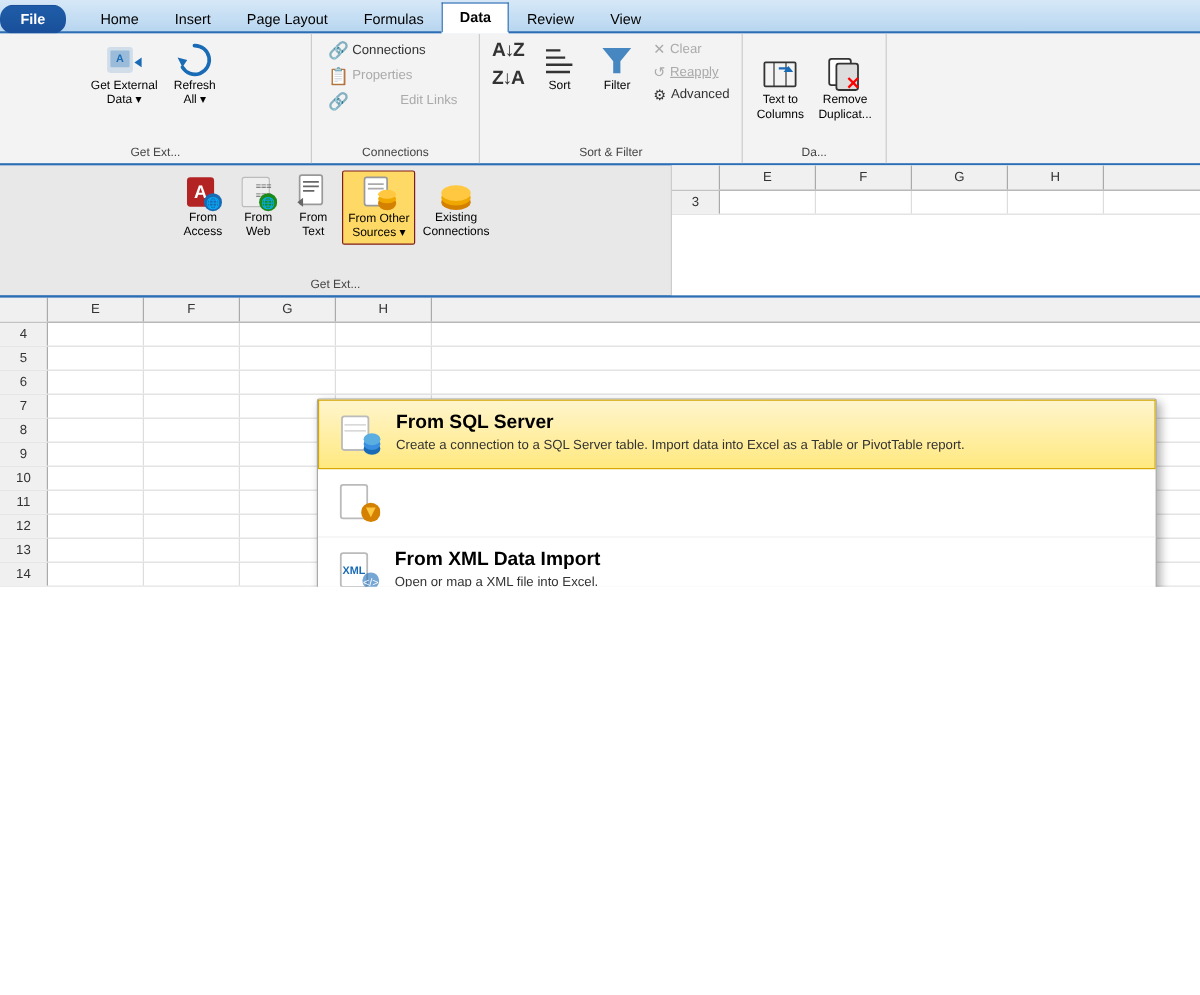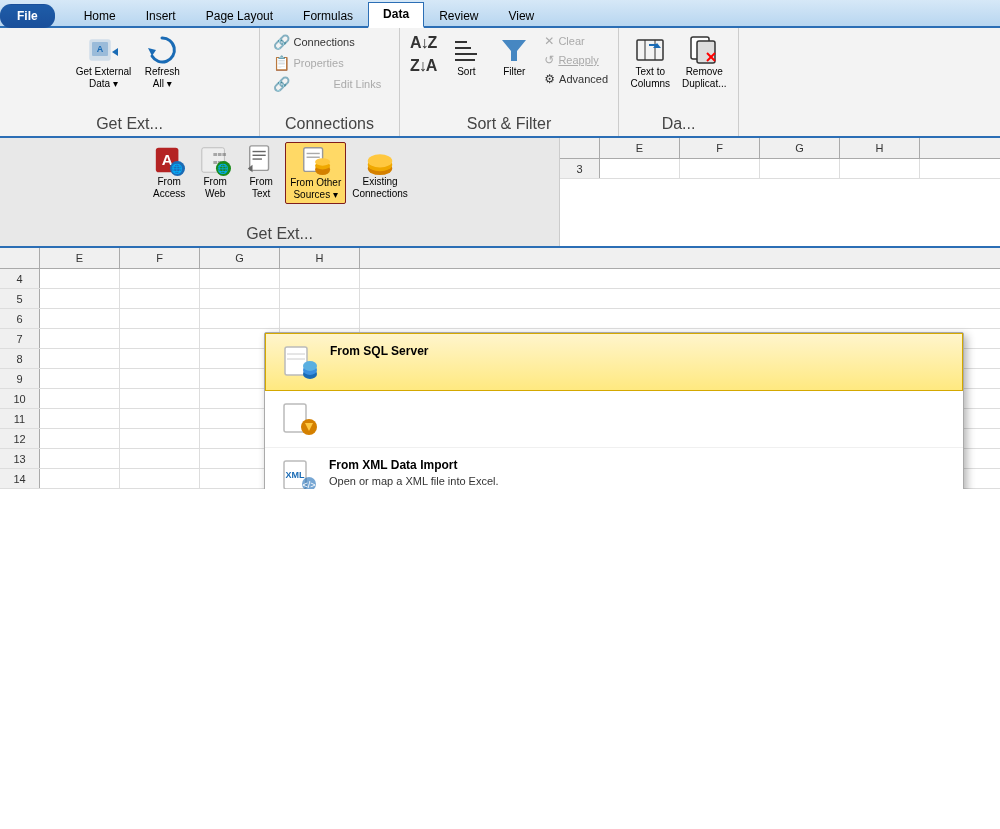--- a/index.html
+++ b/index.html
@@ -54,21 +54,21 @@
       flex-direction: column;
       align-items: center;
       padding: 4px 6px;
       border-right: 1px solid #ccc;
       position: relative;
       min-width: 80px;
     }
     .ribbon-group-label {
       position: absolute;
       bottom: 3px;
-      font-size: 16px;
+      font-size: 10px;
       color: #444;
       width: 100%;
       text-align: center;
     }
     .ribbon-group-content {
       display: flex;
       flex-direction: row;
       align-items: flex-start;
       gap: 2px;
       flex: 1;
@@ -197,21 +197,21 @@
       min-width: 36px;
       height: 36px;
       display: flex;
       align-items: center;
       justify-content: center;
       font-size: 24px;
     }
     .dropdown-text { flex: 1; }
     .dropdown-title {
       font-weight: bold;
-      font-size: 12px;
+      font-size: 16px;
       color: #000;
       margin-bottom: 2px;
     }
     .dropdown-desc {
       font-size: 11px;
       color: #333;
       line-height: 1.4;
     }
 
     
@@ -350,21 +350,21 @@
         <div class="ribbon-small-btn">
           <span style="font-size:12px;">⚙</span>
           <span>Advanced</span>
         </div>
       </div>
     </div>
     <div class="ribbon-group-label">Sort &amp; Filter</div>
   </div>
 
   <div class="ribbon-group" style="min-width:120px;">
-    <div class="ribbon-group-content" style="gap:4px;">
+    <div class="ribbon-group-content" style="gap:4px;align-items:center;">
       <div class="ribbon-btn">
         <div class="icon-area">
           <svg width="30" height="30" viewBox="0 0 30 30">
             <rect x="2" y="5" width="26" height="20" rx="1" fill="none" stroke="#333" stroke-width="1.5"></rect>
             <line x1="10" y1="5" x2="10" y2="25" stroke="#333" stroke-width="1"></line>
             <line x1="20" y1="5" x2="20" y2="25" stroke="#333" stroke-width="1"></line>
             <line x1="14" y1="10" x2="22" y2="10" stroke="#1a6bb5" stroke-width="2" marker-end="url(#arr)"></line>
             <polygon points="22,8 26,13 18,13" fill="#1a6bb5"></polygon>
           </svg>
         </div>
@@ -483,20 +483,21 @@
           <rect x="3" y="3" width="22" height="28" rx="2" fill="#fff" stroke="#bbb" stroke-width="1.5"></rect>
           <line x1="5" y1="10" x2="23" y2="10" stroke="#ccc" stroke-width="1"></line>
           <line x1="5" y1="15" x2="23" y2="15" stroke="#ccc" stroke-width="1"></line>
           <ellipse cx="28" cy="30" rx="7" ry="5" fill="#1a6bb5"></ellipse>
           <ellipse cx="28" cy="26" rx="7" ry="5" fill="#3a8fe0"></ellipse>
           <ellipse cx="28" cy="22" rx="7" ry="5" fill="#5aafe0"></ellipse>
         </svg>
       </div>
       <div class="dropdown-text">
         <div class="dropdown-title">From SQL Server</div>
+        <div class="dropdown-desc">Create a connection to a SQL Server table. Import data into Excel as a Table or PivotTable report.</div>
       </div>
     </div>
 
     <div class="dropdown-item">
       <div class="dropdown-icon">
         <svg width="36" height="36" viewBox="0 0 36 36">
           <rect x="3" y="3" width="22" height="28" rx="2" fill="#fff" stroke="#bbb" stroke-width="1.5"></rect>
           <circle cx="28" cy="26" r="8" fill="#d48000"></circle>
           <polygon points="24,22 32,22 28,30" fill="#ffc840"></polygon>
         </svg>

